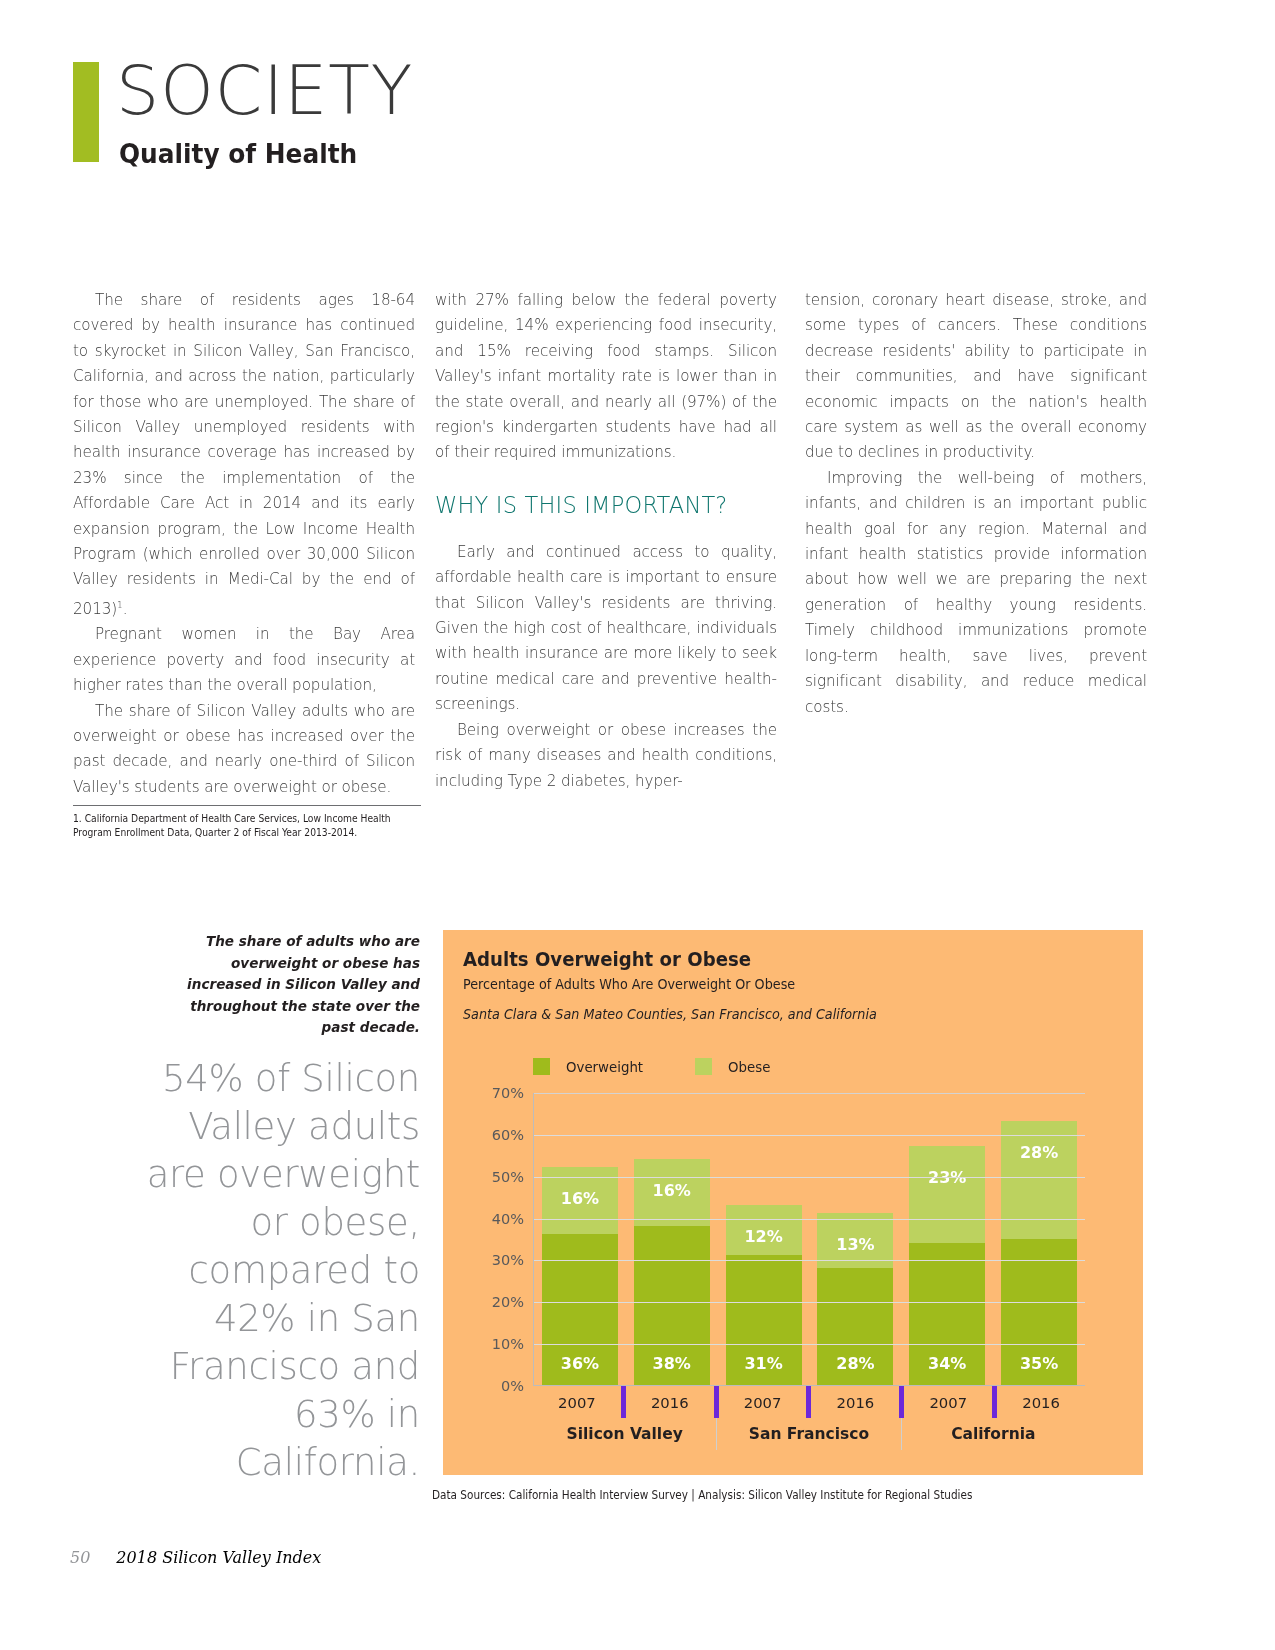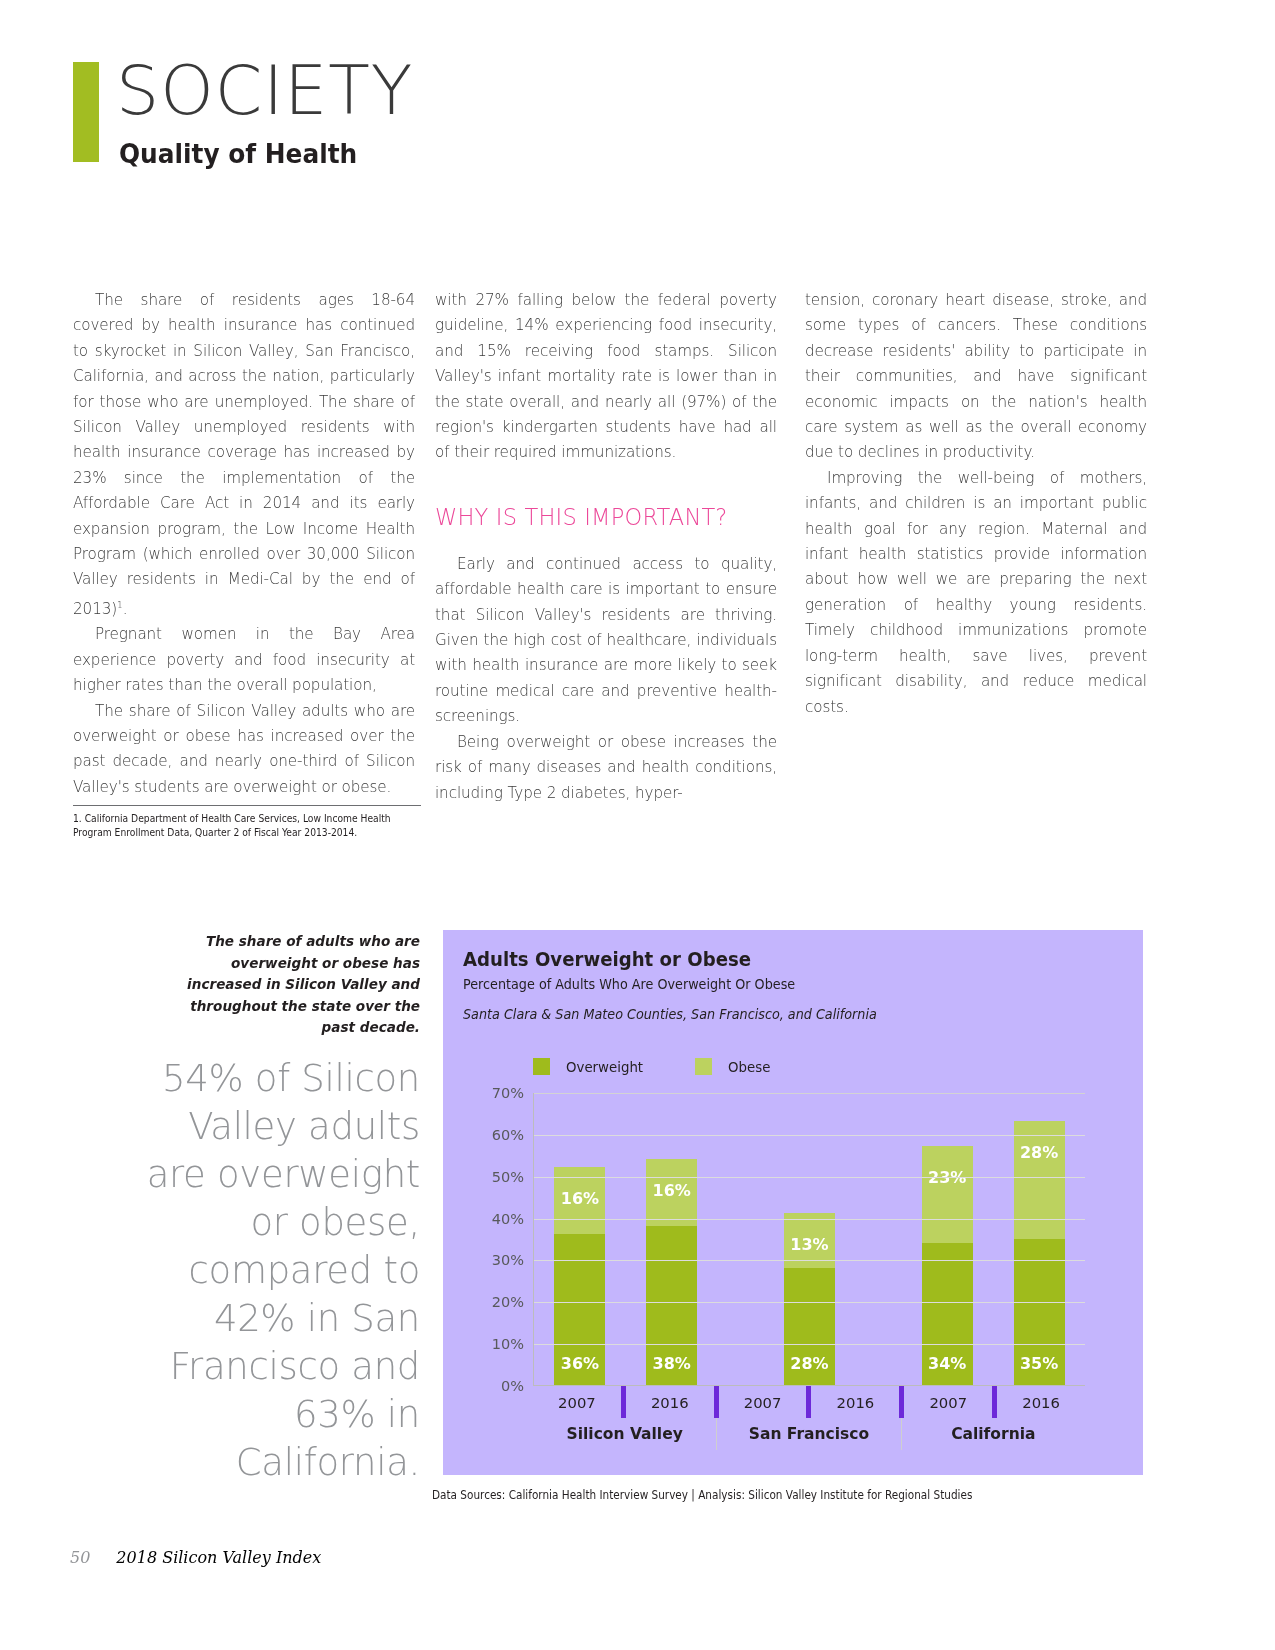--- a/index.html
+++ b/index.html
@@ -35,23 +35,23 @@
   .col.c3{left:732px;}
   .col p{
     margin:0;font-size:15.2px;line-height:25.4px;
     text-align:justify;color:#3b3b3b;
     font-family:"DejaVu Sans", sans-serif;font-weight:300;
     letter-spacing:-0.1px;
   }
   .col p + p{text-indent:22px;}
   .col p.first{text-indent:22px;}
   .col h2{
-    margin:38px 0 22px 0;
-    font-family:"DejaVu Sans", sans-serif;
-    font-weight:300;font-size:22.5px;color:#ec4899;letter-spacing:0.2px;
+    margin:26px 0 22px 0;
+    font-family:"DejaVu Sans", sans-serif;
+    font-weight:300;font-size:22.5px;color:#0f766e;letter-spacing:0.2px;
   }
   sup{font-size:9px;vertical-align:super;}
 
   
   #footnote{position:absolute;left:73px;top:805px;width:348px;}
   #footnote .rule{border-top:1px solid #6d6e71;width:348px;margin-bottom:6px;}
   #footnote .fn-text{
     font-family:"DejaVu Sans", sans-serif;
     font-size:10.2px;line-height:13.6px;color:#231f20;
     transform:scaleX(0.9);transform-origin:left top;width:386px;
@@ -66,21 +66,21 @@
   }
   #pullquote{
     position:absolute;left:120px;top:1055px;width:300px;text-align:right;
     font-family:"DejaVu Sans", sans-serif;font-weight:300;
     font-size:37px;line-height:48px;color:#939598;letter-spacing:-0.3px;
   }
 
   
   #chart-panel{
     position:absolute;left:443px;top:930px;width:700px;height:545px;
-    background:#c4b5fd;
+    background:#fdba74;
   }
   .ch-title{
     position:absolute;left:20px;top:18px;
     font-family:"DejaVu Sans", sans-serif;font-weight:700;font-size:19.5px;
     color:#231f20;transform:scaleX(0.93);transform-origin:left top;
   }
   .ch-sub{
     position:absolute;left:20px;top:46px;
     font-family:"DejaVu Sans", sans-serif;font-weight:400;font-size:14.2px;
     color:#231f20;transform:scaleX(0.9);transform-origin:left top;
@@ -106,21 +106,21 @@
   }
   .gridline{position:absolute;left:0;width:100%;height:1px;background:#dcdcdc;}
   .gridline.top{background:#d3d3d3;}
   .ytick{
     position:absolute;right:100%;margin-right:10px;transform:translateY(-50%);
     font-family:"DejaVu Sans", sans-serif;font-size:14.5px;color:#58595b;white-space:nowrap;
   }
   .bars{position:absolute;left:0;bottom:0;width:100%;height:100%;
     display:flex;align-items:flex-end;}
   .bargroup{flex:1;display:flex;align-items:flex-end;justify-content:space-around;height:100%;}
-  .bar{width:51px;position:relative;display:flex;flex-direction:column;justify-content:flex-end;}
+  .bar{width:76px;position:relative;display:flex;flex-direction:column;justify-content:flex-end;}
   .seg{position:relative;width:100%;}
   .seg.ow{background:#9fbb1c;}
   .seg.ob{background:#bcd25f;}
   .seg .val{
     position:absolute;left:0;right:0;text-align:center;
     font-family:"DejaVu Sans", sans-serif;font-weight:700;font-size:16px;color:#ffffff;
   }
   .seg.ow .val{bottom:12px;}
   .seg.ob .val{top:22px;}
 
@@ -224,20 +224,28 @@
         <div class="bar">
             <div class="seg ob" style="height: 66.9714px; background: rgb(188, 210, 95);">
               <span class="val">16%</span>
             </div>
             <div class="seg ow" style="height: 159.057px; background: rgb(159, 187, 28);">
               <span class="val">38%</span>
             </div>
           </div>
       </div>
       <div class="bargroup">
+        <div class="bar">
+            <div class="seg ob" style="height: 50.2286px; background: rgb(188, 210, 95);">
+              <span class="val">12%</span>
+            </div>
+            <div class="seg ow" style="height: 129.757px; background: rgb(159, 187, 28);">
+              <span class="val">31%</span>
+            </div>
+          </div>
         <div class="bar">
             <div class="seg ob" style="height: 54.4143px; background: rgb(188, 210, 95);">
               <span class="val">13%</span>
             </div>
             <div class="seg ow" style="height: 117.2px; background: rgb(159, 187, 28);">
               <span class="val">28%</span>
             </div>
           </div>
       </div>
       <div class="bargroup">

